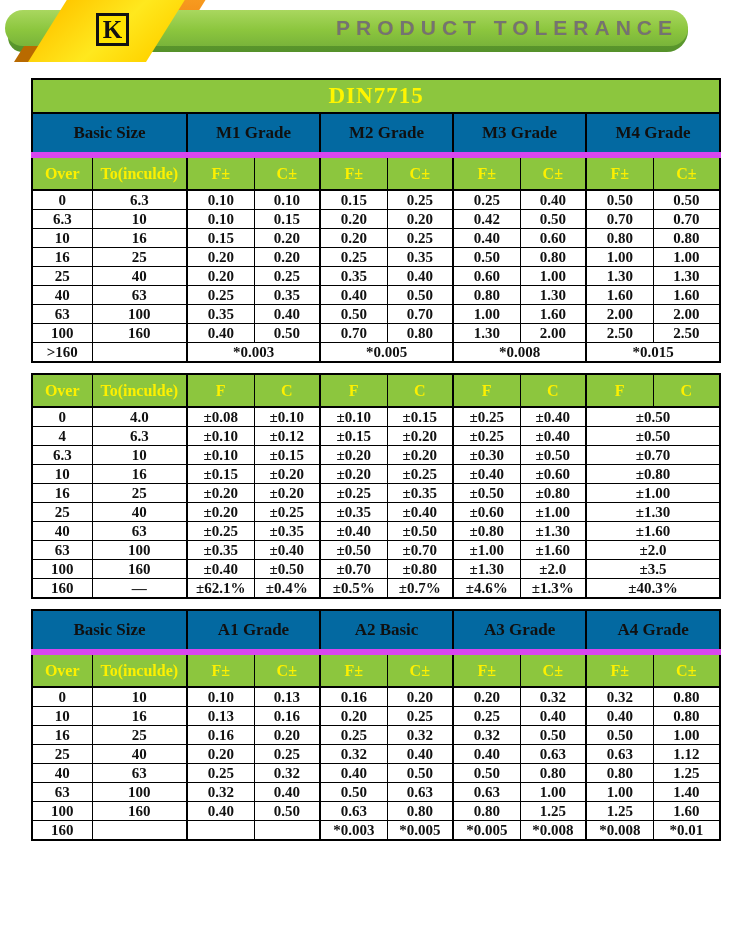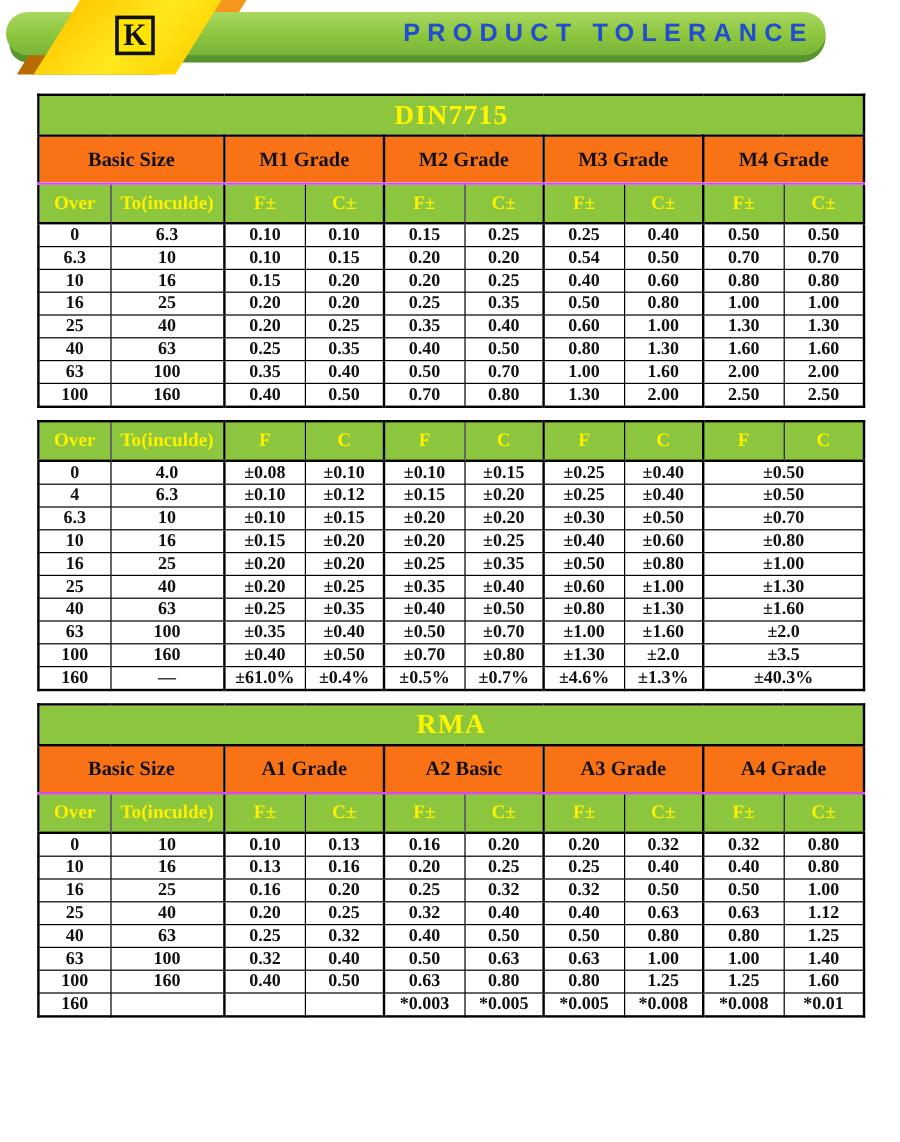--- a/index.html
+++ b/index.html
@@ -42,40 +42,40 @@
     background:#ffe400;border:3px solid #121212;box-sizing:border-box;
     display:flex;align-items:center;justify-content:center;
   }
   .logo-box span{
     font-family:"Liberation Serif", serif;font-weight:bold;font-size:25px;
     color:#121212;line-height:1;transform:scaleY(1.05);
   }
   .banner-title{
     position:absolute;right:72px;top:16px;z-index:4;
     font-family:"Liberation Sans", sans-serif;
-    font-size:21px;font-weight:600;letter-spacing:6px;color:#1d4ed8;
+    font-size:21px;font-weight:600;letter-spacing:6px;color:#737373;
     text-shadow:0 0 1px #aabf00;white-space:nowrap;
   }
 
   
   .tbl{
     width:688px;margin:10px 0 0 31px;border-collapse:collapse;
     table-layout:fixed;
   }
   .tbl td{
     border:1px solid #000;text-align:center;vertical-align:middle;
     padding:0;color:#111;font-weight:bold;overflow:hidden;white-space:nowrap;
   }
   .tbl .t-title{
     height:32px;background:#8cc63e;color:#fff500;font-size:23px;
     letter-spacing:1px;border-bottom:2px solid #000;
   }
   .tbl tr.hdr td{
-    height:38px;background:#f97316;font-size:17px;color:#101010;
-    border-bottom:2px solid #d946ef;
+    height:38px;background:#0369a1;font-size:17px;color:#101010;
+    border-bottom:6px solid #d946ef;
   }
   .tbl tr.colhdr td{
     height:31px;background:#8cc63e;color:#fdf000;font-size:16px;
     border-bottom:2px solid #000;
   }
   .tbl tbody td{height:18px;font-size:15px;background:#fff;}
   .tbl .gl{border-left:2px solid #000;}
   .tbl{border:2px solid #000;}
   section.tolerance{margin:0;padding:0;}
 </style>
@@ -147,21 +147,21 @@
             <td class="gl">0.50</td>
             <td>0.50</td>
           </tr>
           <tr>
             <td>6.3</td>
             <td>10</td>
             <td class="gl">0.10</td>
             <td>0.15</td>
             <td class="gl">0.20</td>
             <td>0.20</td>
-            <td class="gl">0.54</td>
+            <td class="gl">0.42</td>
             <td>0.50</td>
             <td class="gl">0.70</td>
             <td>0.70</td>
           </tr>
           <tr>
             <td>10</td>
             <td>16</td>
             <td class="gl">0.15</td>
             <td>0.20</td>
             <td class="gl">0.20</td>
@@ -223,20 +223,28 @@
             <td>100</td>
             <td>160</td>
             <td class="gl">0.40</td>
             <td>0.50</td>
             <td class="gl">0.70</td>
             <td>0.80</td>
             <td class="gl">1.30</td>
             <td>2.00</td>
             <td class="gl">2.50</td>
             <td>2.50</td>
+          </tr>
+          <tr>
+            <td>&gt;160</td>
+            <td></td>
+            <td colspan="2" class="gl">*0.003</td>
+            <td colspan="2" class="gl">*0.005</td>
+            <td colspan="2" class="gl">*0.008</td>
+            <td colspan="2" class="gl">*0.015</td>
           </tr>
         </tbody>
     </table>
   </section>
 
   <section class="tolerance">
     <table class="tbl">
       <colgroup>
         <col style="width:60px">
           <col style="width:95px">
@@ -359,21 +367,21 @@
             <td>±0.50</td>
             <td class="gl">±0.70</td>
             <td>±0.80</td>
             <td class="gl">±1.30</td>
             <td>±2.0</td>
             <td colspan="2" class="gl">±3.5</td>
           </tr>
           <tr>
             <td>160</td>
             <td>—</td>
-            <td class="gl">±61.0%</td>
+            <td class="gl">±62.1%</td>
             <td>±0.4%</td>
             <td class="gl">±0.5%</td>
             <td>±0.7%</td>
             <td class="gl">±4.6%</td>
             <td>±1.3%</td>
             <td colspan="2" class="gl">±40.3%</td>
           </tr>
         </tbody>
     </table>
   </section>
@@ -386,23 +394,20 @@
         <col style="width:67px">
           <col style="width:66px">
           <col style="width:67px">
           <col style="width:66px">
         <col style="width:67px">
           <col style="width:66px">
           <col style="width:67px">
           <col style="width:67px">
       </colgroup>
       <thead>
-        <tr>
-          <td class="t-title" colspan="10">RMA</td>
-        </tr>
         <tr class="hdr">
           <td colspan="2">Basic Size</td>
           <td colspan="2" class="gl">A1 Grade</td>
           <td colspan="2" class="gl">A2 Basic</td>
           <td colspan="2" class="gl">A3 Grade</td>
           <td colspan="2" class="gl">A4 Grade</td>
         </tr>
         <tr class="colhdr">
           <td>Over</td>
           <td>To(inculde)</td>

